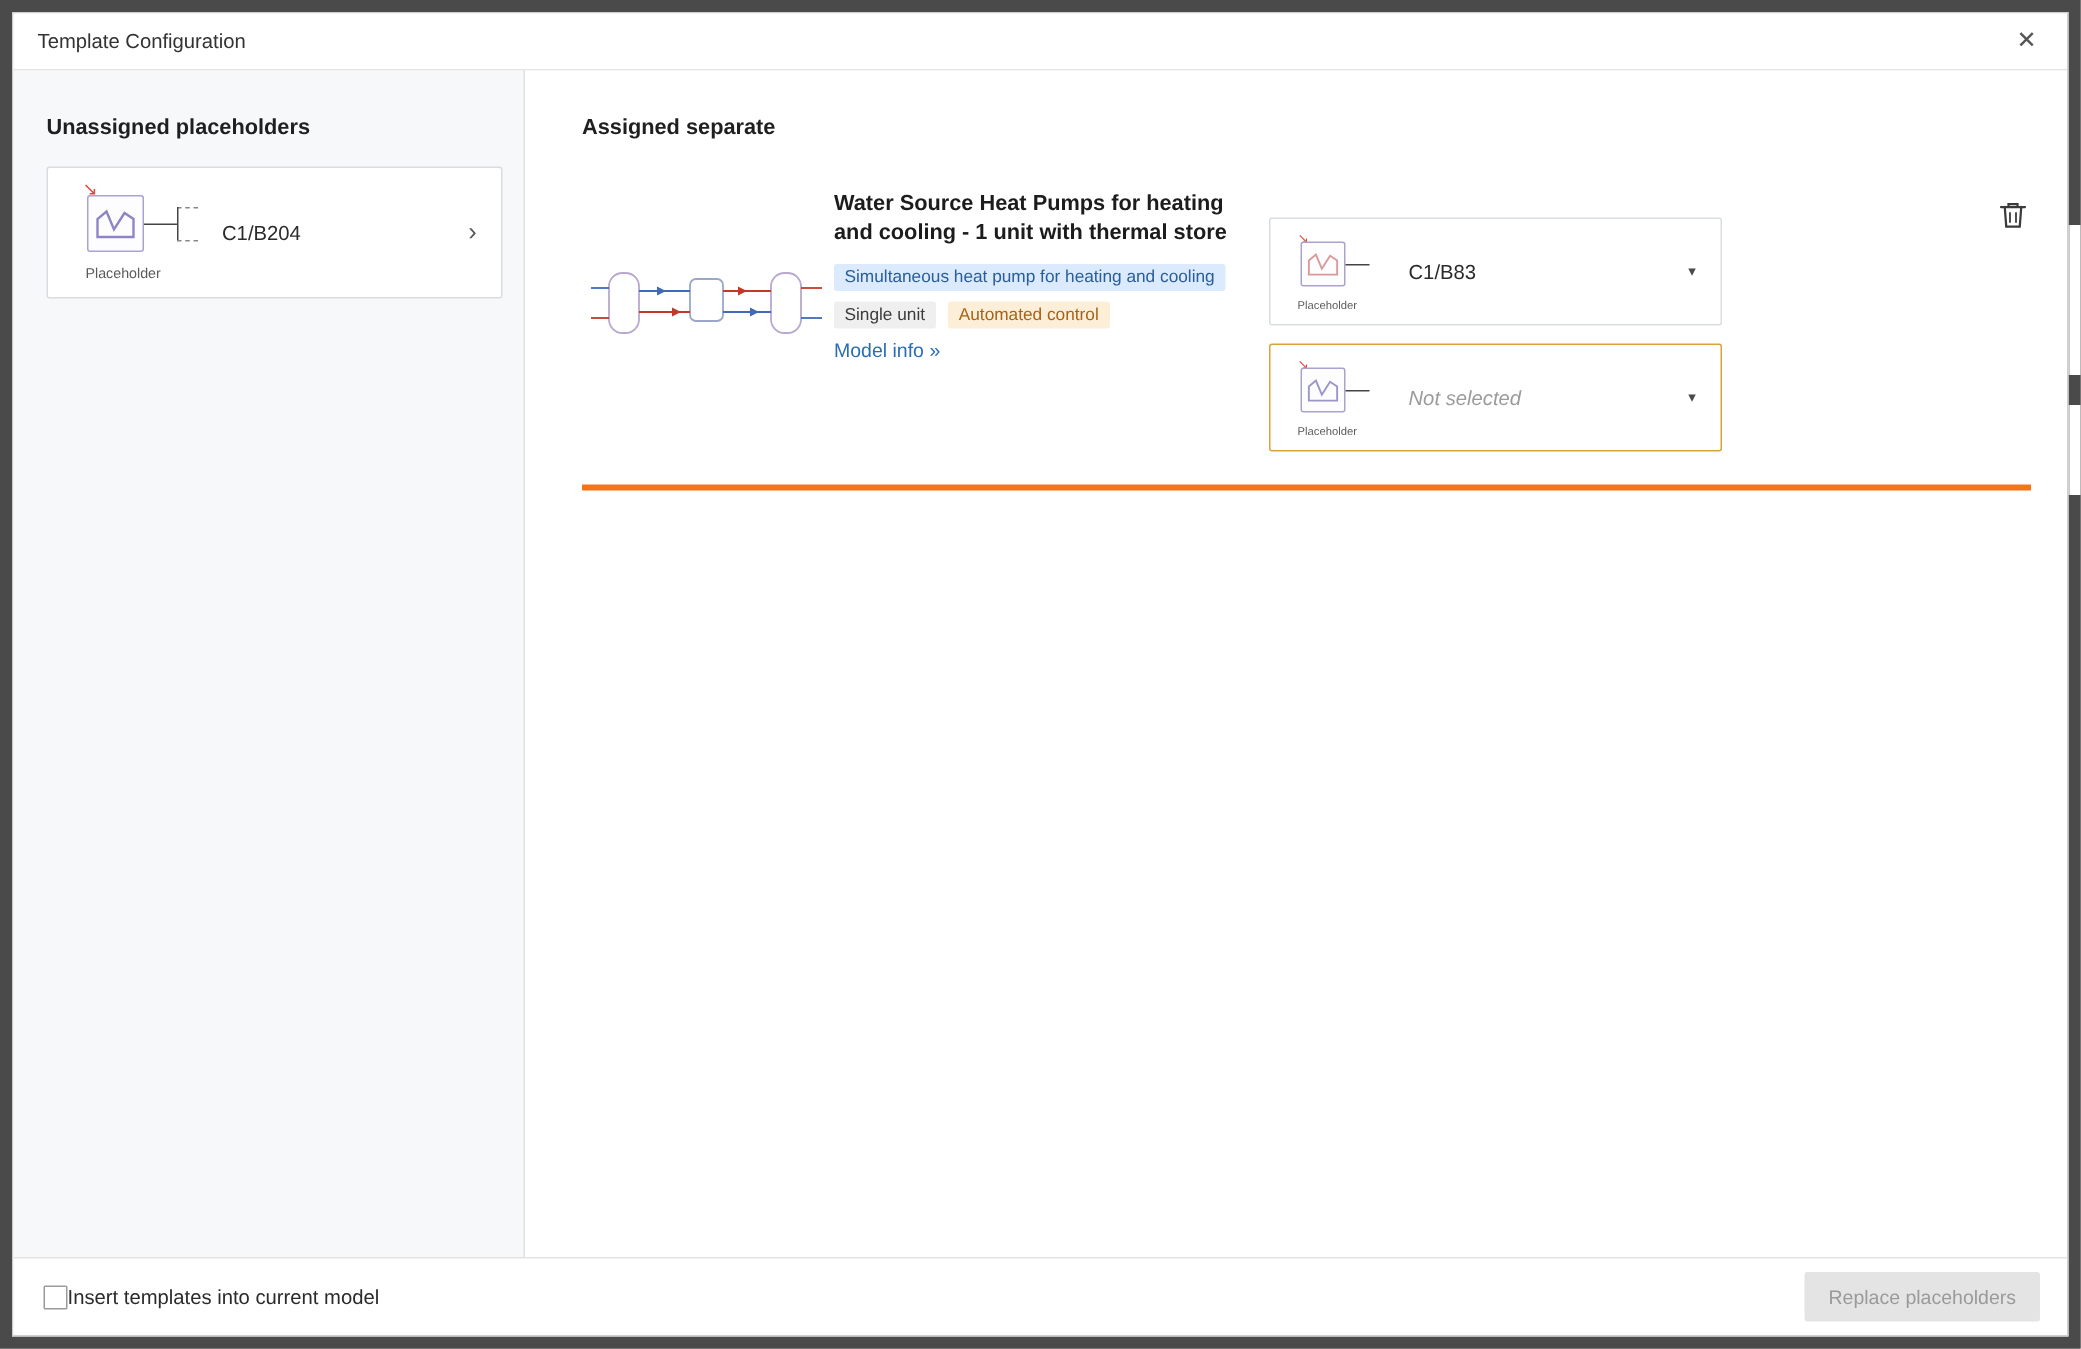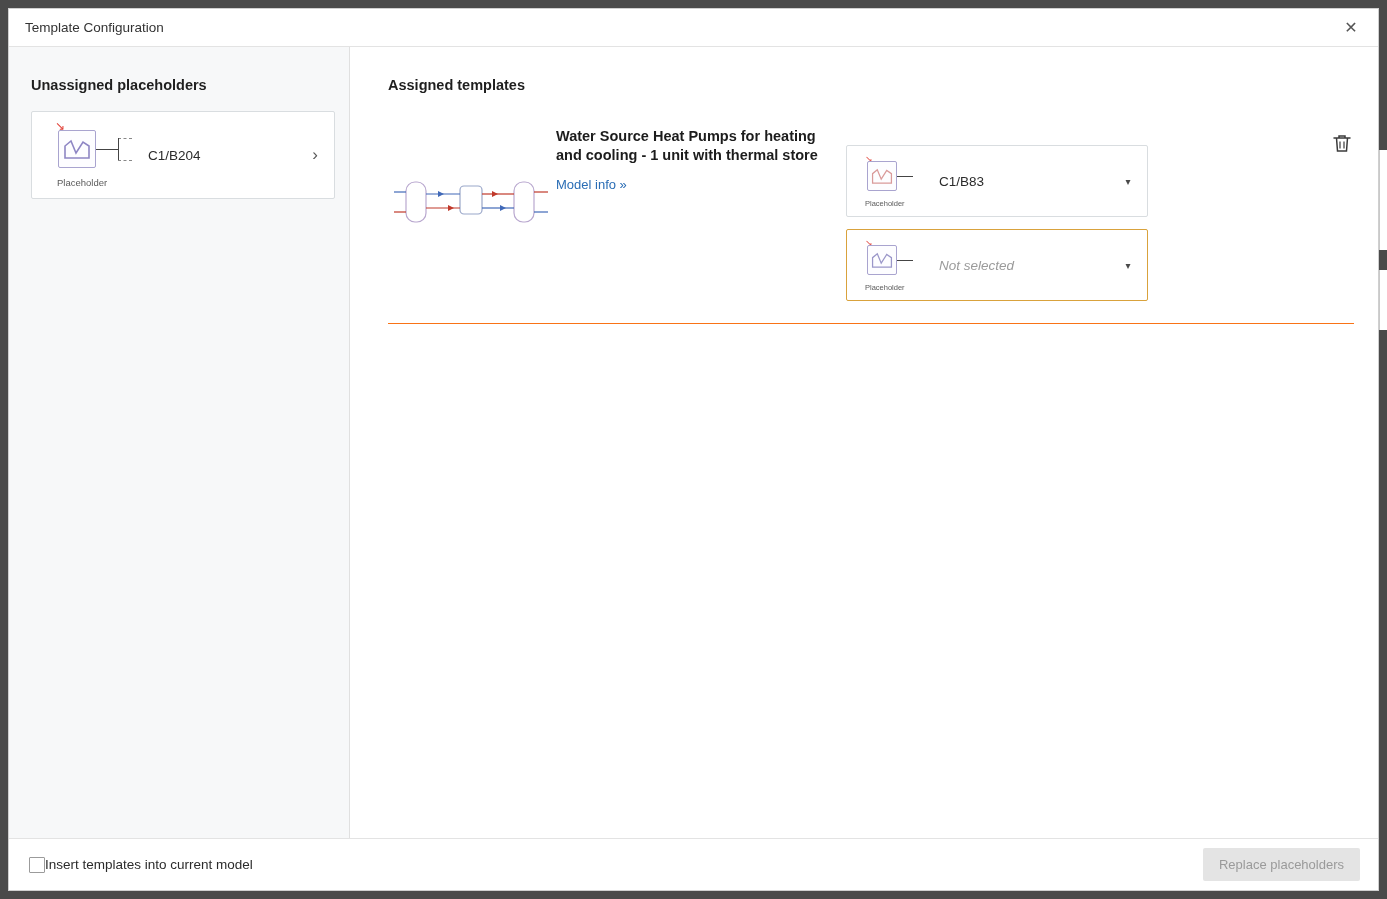--- a/index.html
+++ b/index.html
@@ -149,21 +149,21 @@
   .glyph.small .sq { left: 10px; top: 8px; width: 30px; height: 30px; }
   .glyph.small .wave { left: 14px; top: 14px; width: 22px; height: 18px; }
   .glyph.small .cap { left: 8px; bottom: 1px; font-size: 7.5px; }
   .glyph.small .arrow { left: 8px; top: 0; font-size: 9px; }
 
   
   .assigned-row {
     display: flex;
     align-items: flex-start;
     padding-top: 16px;
-    border-bottom: 1px solid #f97316;
+    border-bottom: 4px solid #f97316;
     padding-bottom: 22px;
   }
   .schematic {
     width: 168px;
     min-width: 168px;
     height: 140px;
     display: flex;
     align-items: center;
     justify-content: center;
     padding-top: 10px;
@@ -333,21 +333,21 @@
             <div class="lead" style="left:74px; top:18px; width:1.2px; height:22px; background:#444;"></div>
             <div class="cap">Placeholder</div>
           </div>
         </div>
         <div class="ph-label">C1/B204</div>
         <div class="chev-right">›</div>
       </div>
     </div>
 
     <div class="right-pane">
-      <div class="pane-heading">Assigned templates</div>
+      <div class="pane-heading">Assigned separate</div>
 
       <div class="assigned-row">
 
         <div class="schematic">
           <svg width="160" height="60" viewBox="0 0 160 60">
             <rect x="14" y="10" width="20" height="40" rx="9" fill="none" stroke="#b9a8cf" stroke-width="1.2"></rect>
             <rect x="68" y="14" width="22" height="28" rx="4" fill="none" stroke="#9aa7c9" stroke-width="1.2"></rect>
             <rect x="122" y="10" width="20" height="40" rx="9" fill="none" stroke="#b9a8cf" stroke-width="1.2"></rect>
             <line x1="2" y1="20" x2="14" y2="20" stroke="#4169b8" stroke-width="1.2"></line>
             <line x1="2" y1="40" x2="14" y2="40" stroke="#c0392b" stroke-width="1.2"></line>
@@ -359,20 +359,25 @@
             <line x1="142" y1="40" x2="156" y2="40" stroke="#4169b8" stroke-width="1.2"></line>
             <polygon points="46,19 52,22 46,25" fill="#4169b8"></polygon>
             <polygon points="56,33 62,36 56,39" fill="#c0392b"></polygon>
             <polygon points="100,19 106,22 100,25" fill="#c0392b"></polygon>
             <polygon points="108,33 114,36 108,39" fill="#4169b8"></polygon>
           </svg>
         </div>
 
         <div class="tpl-info">
           <div class="tpl-title">Water Source Heat Pumps for heating and cooling - 1 unit with thermal store</div>
+          <div>
+            <span class="tag blue">Simultaneous heat pump for heating and cooling</span>
+            <span class="tag grey">Single unit</span>
+            <span class="tag amber">Automated control</span>
+          </div>
           <a class="more-info">Model info »</a>
         </div>
 
         <div class="selectors">
 
           <div class="select-box">
             <div class="select-thumb">
               <div class="glyph small">
                 <div class="arrow">↘</div>
                 <div class="box sq"></div>

